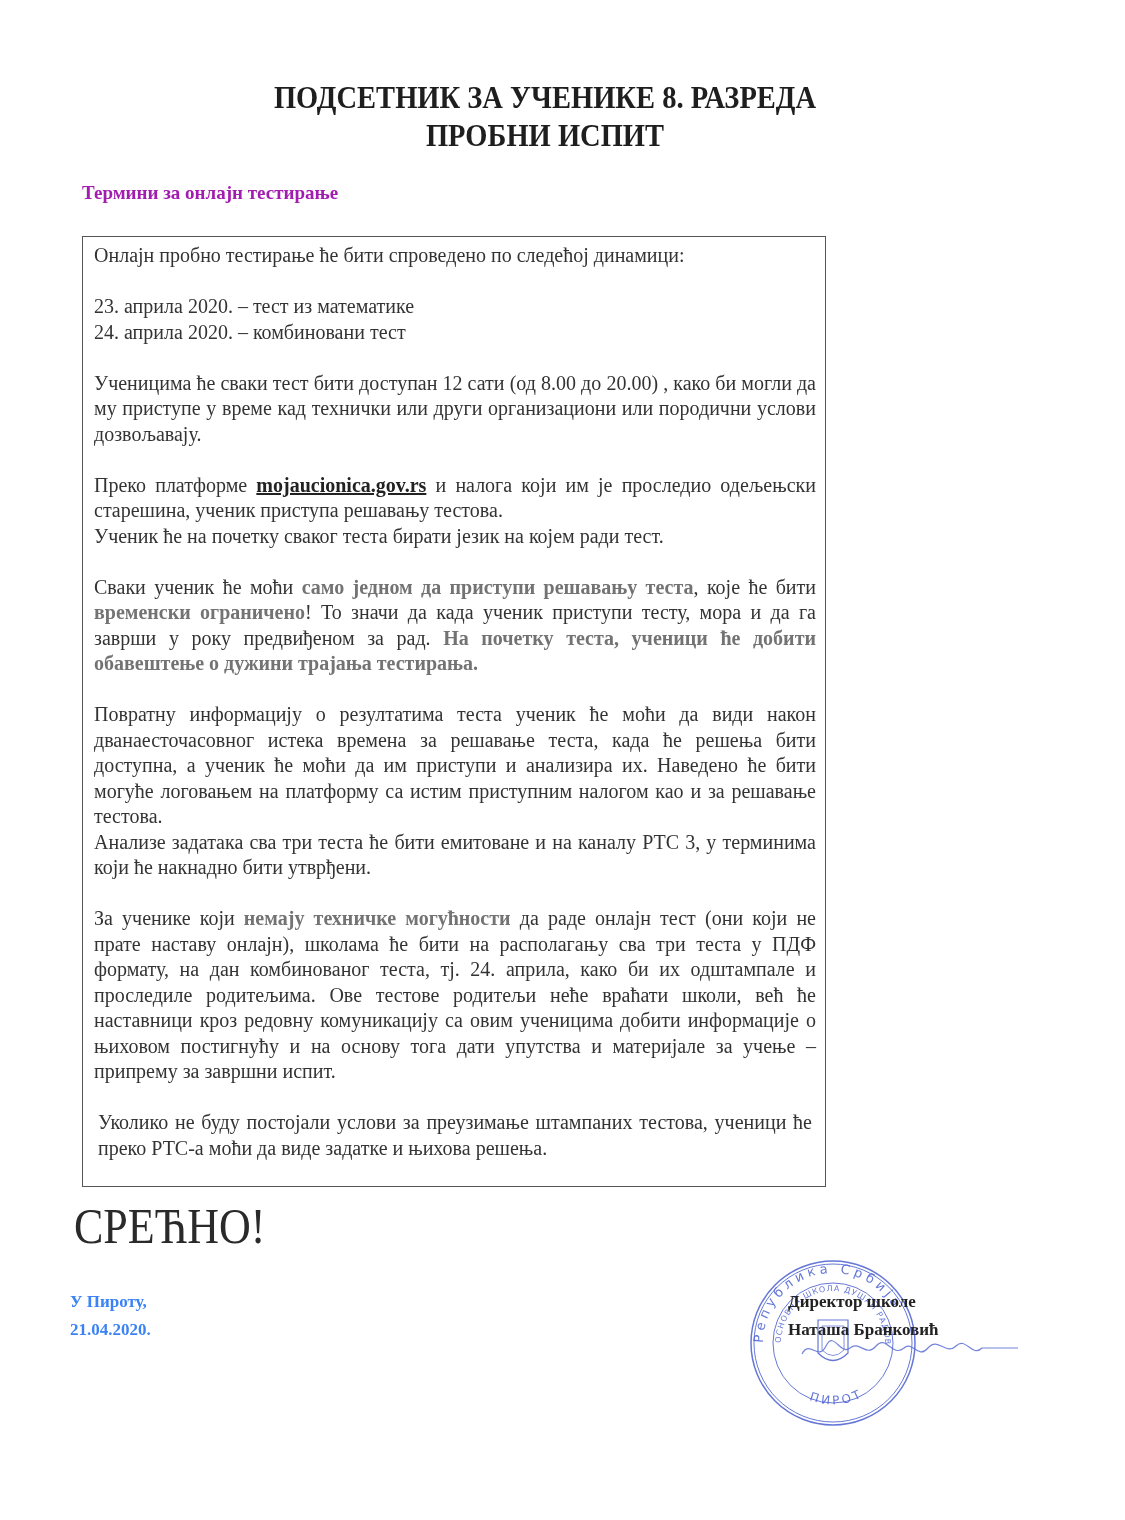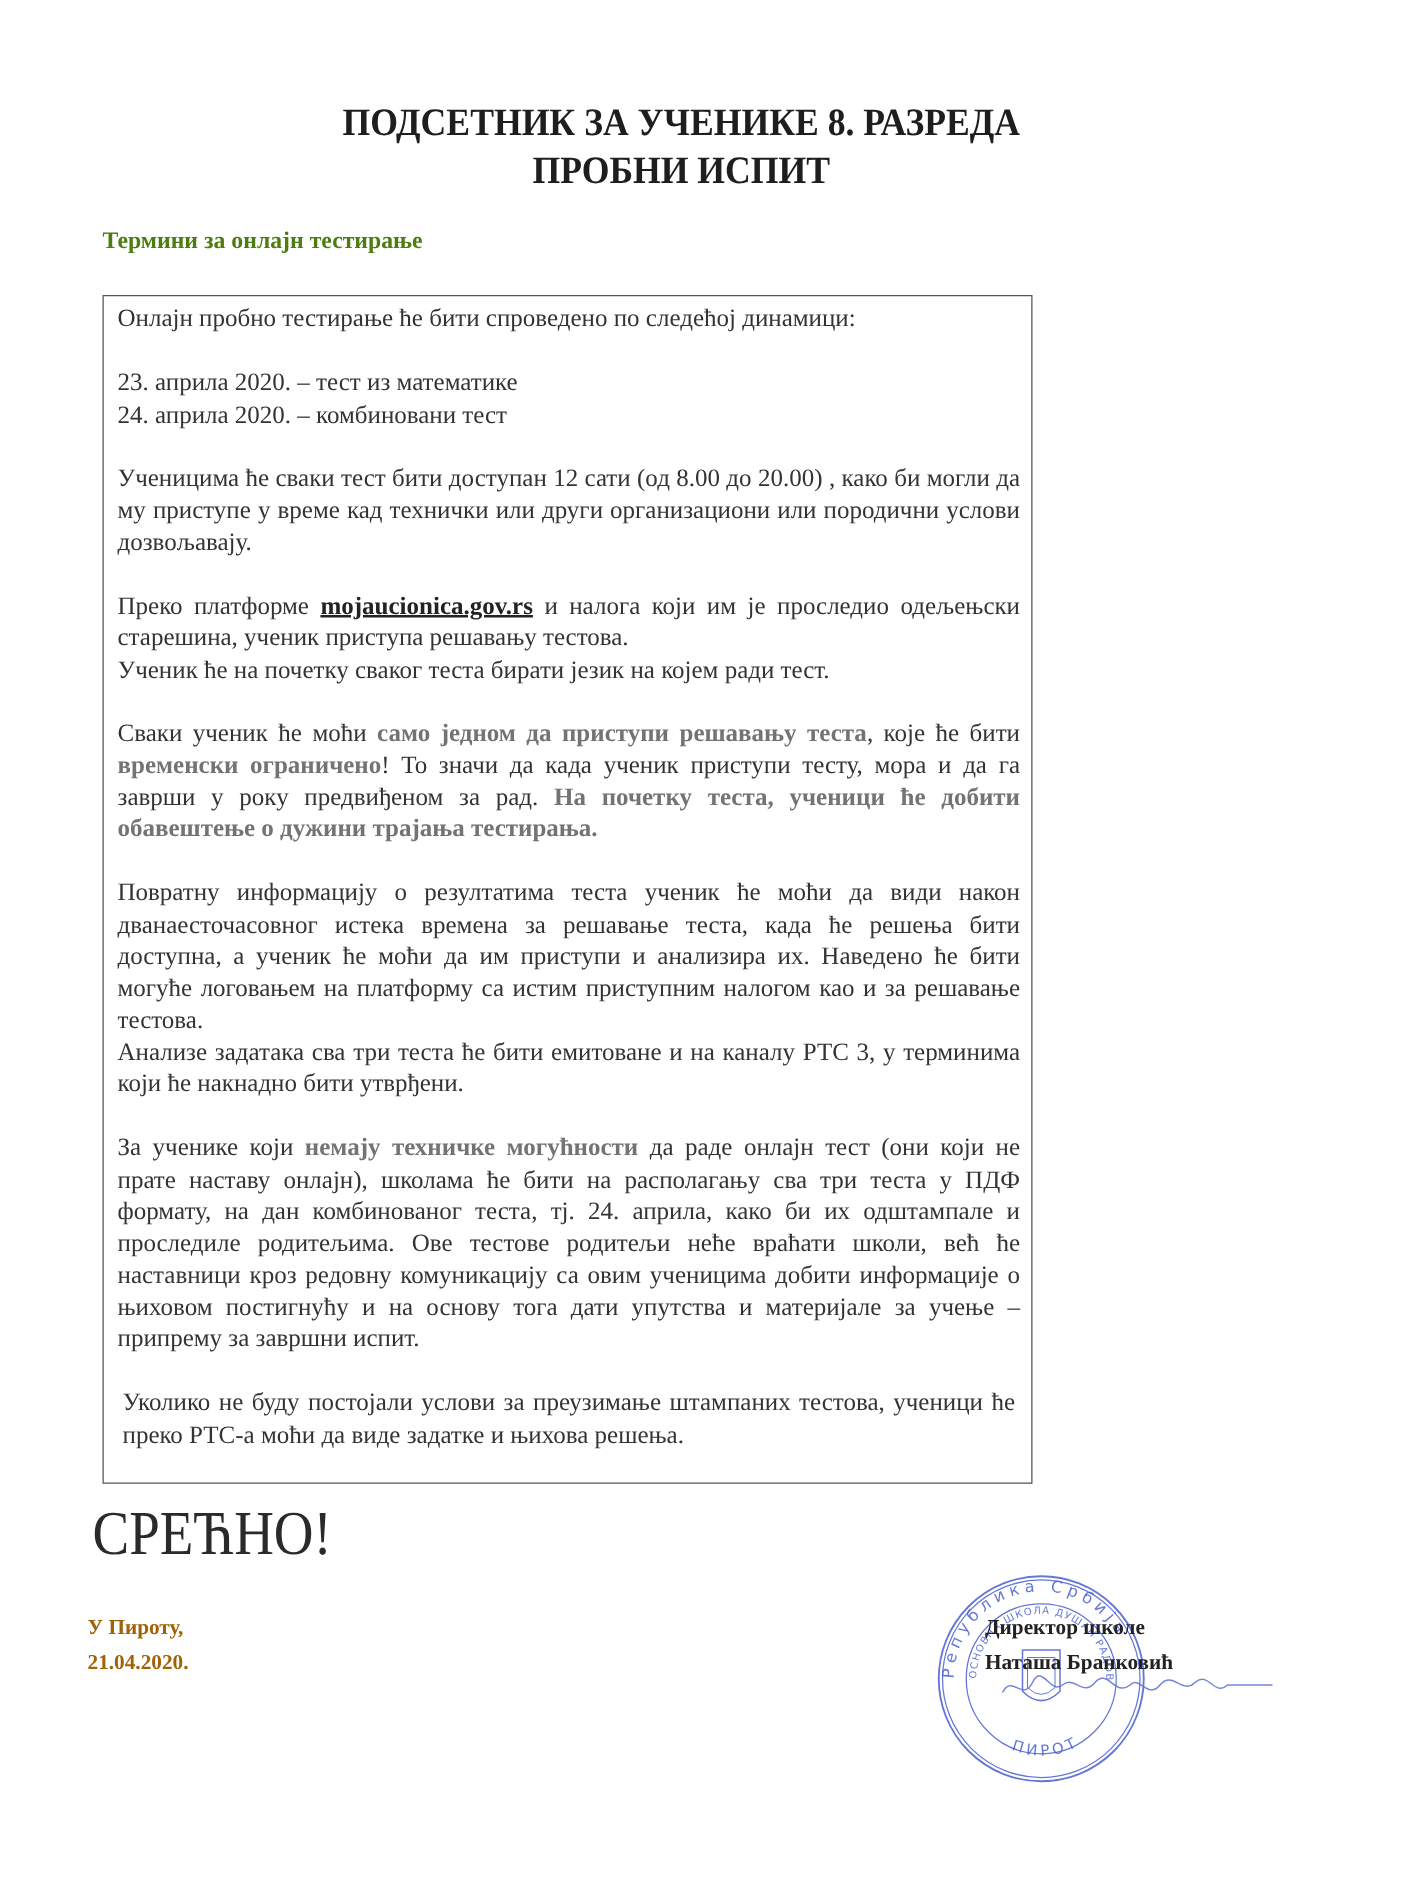--- a/index.html
+++ b/index.html
@@ -9,41 +9,41 @@
     overflow: hidden;
   }
   .title {
     position: absolute; left: 0; width: 1090px; text-align: center;
     font-weight: bold; font-size: 31px; letter-spacing: 0px; color: #1e1e1e;
     transform: scaleX(0.92);
   }
   #t1 { top: 80px; }
   #t2 { top: 118px; }
   .subheading {
-    position: absolute; left: 82px; top: 182px; font-weight: bold; font-size: 19px; color: #4d7c0f; font-family: Liberation Serif, serif;
+    position: absolute; left: 82px; top: 182px; font-weight: bold; font-size: 19px; color: #a21caf; font-family: Liberation Serif, serif;
   }
   .box {
     position: absolute; left: 82px; top: 236px; width: 744px; height: 951px;
     border: 1.5px solid #555; box-sizing: border-box;
   }
   .box-inner {
     position: absolute; left: 11px; right: 9px; top: 6px;
     font-size: 20px; line-height: 25.5px; color: #333;
   }
   .p { margin: 0 0 25.5px 0; text-align: justify; }
   .p.tight { margin: 4px; }
   .line { display: block; }
   b { color: #737373; }
   .link { font-weight: bold; text-decoration: underline; color: #222; margin-top: 12px; }
   .sretno {
     position: absolute; left: 74px; top: 1197px; font-size: 50px; color: #2a2a2a;
     transform: scaleX(0.88); transform-origin: left;
   }
   .place {
-    position: absolute; left: 70px; top: 1288px; font-weight: bold; font-size: 17px; line-height: 28px; color: #a16207;
+    position: absolute; left: 70px; top: 1288px; font-weight: bold; font-size: 17px; line-height: 28px; color: #3b82f6;
   }
   .stamp {
     position: absolute; left: 748px; top: 1258px; width: 170px; height: 170px;
   }
   .sig-block {
     position: absolute; left: 788px; top: 1288px; font-weight: bold; font-size: 17px; line-height: 28px; color: #222;
   }
   .signature {
     position: absolute; left: 800px; top: 1334px; width: 220px; height: 30px;
   }

